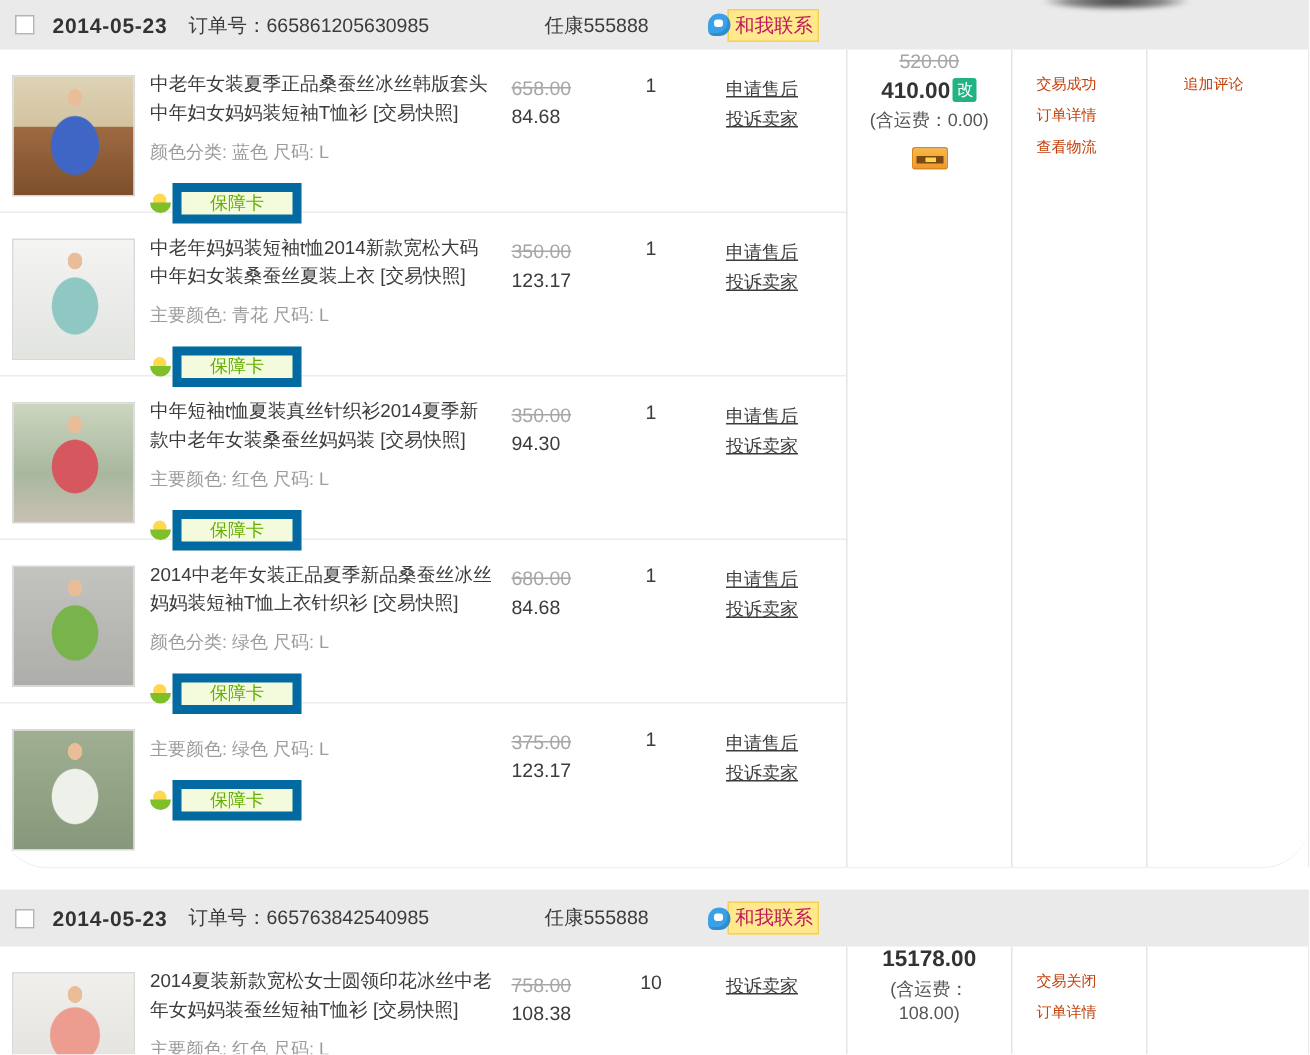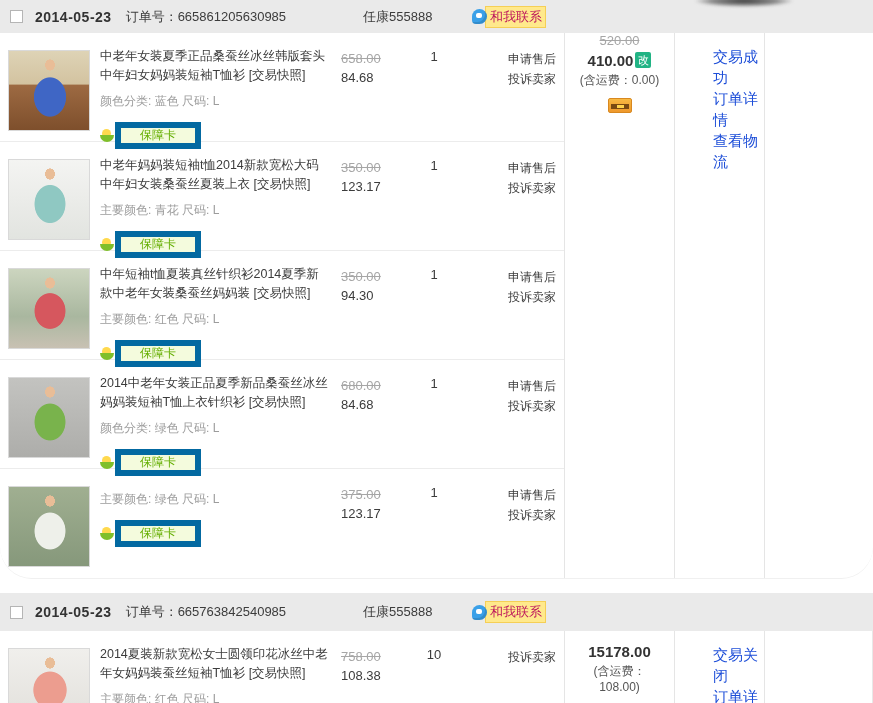--- a/index.html
+++ b/index.html
@@ -47,32 +47,32 @@
   .gcard { display:inline-flex; align-items:center; margin-top:12px; cursor:pointer; }
   .gcard-icon { width:14px; height:14px; margin-right:1px; position:relative; }
   .gcard-icon::before { content:""; position:absolute; left:2px; top:0; width:9px; height:9px; border-radius:50%; background:#ffd94d; }
   .gcard-icon::after { content:""; position:absolute; left:0; top:6px; width:14px; height:7px; border-radius:0 0 7px 7px; background:#7fbf2a; }
   .gcard-label { background:#f4fbdd; border:6px solid #0369a1; color:#63ae00; padding:0 19px; font-size:12px; line-height:15px; }
 
   .pricebox { position:absolute; left:341px; top:16px; font-size:13px; line-height:19px; }
   .p-orig { color:#a6a6a6; text-decoration:line-through; }
   .p-now { color:#3c3c3c; }
   .qty { position:absolute; left:416px; top:16px; width:36px; text-align:center; font-size:13px; }
-  .actions { position:absolute; left:508px; top:16px; line-height:20px; }
+  .actions { position:absolute; left:484px; top:16px; line-height:20px;text-decoration:underline; }
   .actions a { display:block; color:#3c3c3c; text-decoration:none; cursor:pointer; }
 
   .tp-orig { color:#a6a6a6; text-decoration:line-through; font-size:13px; }
   .tp-amount { font-size:15px; font-weight:bold; color:#333; margin-top:4px; }
   .mod-badge { display:inline-block; width:16px; height:16px; line-height:16px; font-size:11px; font-weight:normal; color:#fff; background:#21b384; border-radius:2px; text-align:center; vertical-align:2px; margin-left:2px; }
   .tp-ship { color:#555; font-size:12px; margin-top:3px; width:92px; margin-left:auto; margin-right:auto; }
   .card-icon { width:24px; height:15px; margin:9px auto 0; background:linear-gradient(#f8b942,#ee982c); border:1px solid #d8881f; border-radius:2px; position:relative; }
   .card-icon::before { content:""; position:absolute; left:2px; top:5px; right:2px; height:5px; background:#7a4a12; }
   .card-icon::after { content:""; position:absolute; left:8px; top:6px; width:7px; height:3px; background:#ffd34d; }
 
-  .status-col a, .status-col span, .extra-col a { display:block; color:#1d4ed8; text-decoration:none; font-size:15px; line-height:21px; cursor:pointer;margin-left:22px; }
+  .status-col a, .status-col span, .extra-col a { display:block; color:#c2410c; text-decoration:none; font-size:10px; line-height:21px; cursor:pointer; }
   .status-col .st-text { cursor:default; }
 </style>
 </head>
 <body>
 
 <div class="page">
   <div class="artifact"></div>
 
   <section>
     <header class="order-header">
@@ -201,20 +201,23 @@
         <div class="tp-ship">(含运费：0.00)</div>
         <div class="card-icon"></div>
       </div>
 
       <div class="status-col">
         <span class="st-text">交易成功</span>
         <a>订单详情</a>
         <a>查看物流</a>
       </div>
 
+      <div class="extra-col">
+        <a>追加评论</a>
+      </div>
     </div>
   </section>
 
   <section class="order2">
     <header class="order-header order-header-2">
       <span class="cb"></span>
       <span class="o-date">2014-05-23</span>
       <span class="o-no"><span>订单号：</span><span>665763842540985</span></span>
       <span class="o-seller">任康555888</span>
       <span class="contact">
@@ -237,21 +240,21 @@
             <div class="p-now">108.38</div>
           </div>
           <div class="qty">10</div>
           <div class="actions">
             <a>投诉卖家</a>
           </div>
         </div>
       </div>
 
       <div class="total-col">
-        <div class="tp-amount" style="margin-top:12px;"><span>15178.00</span></div>
+        <div class="tp-amount" style="margin-top:0;"><span>15178.00</span></div>
         <div class="tp-ship" style="width:72px;">(含运费：108.00)</div>
       </div>
 
       <div class="status-col">
         <span class="st-text">交易关闭</span>
         <a>订单详情</a>
       </div>
 
       <div class="extra-col"></div>
     </div>

